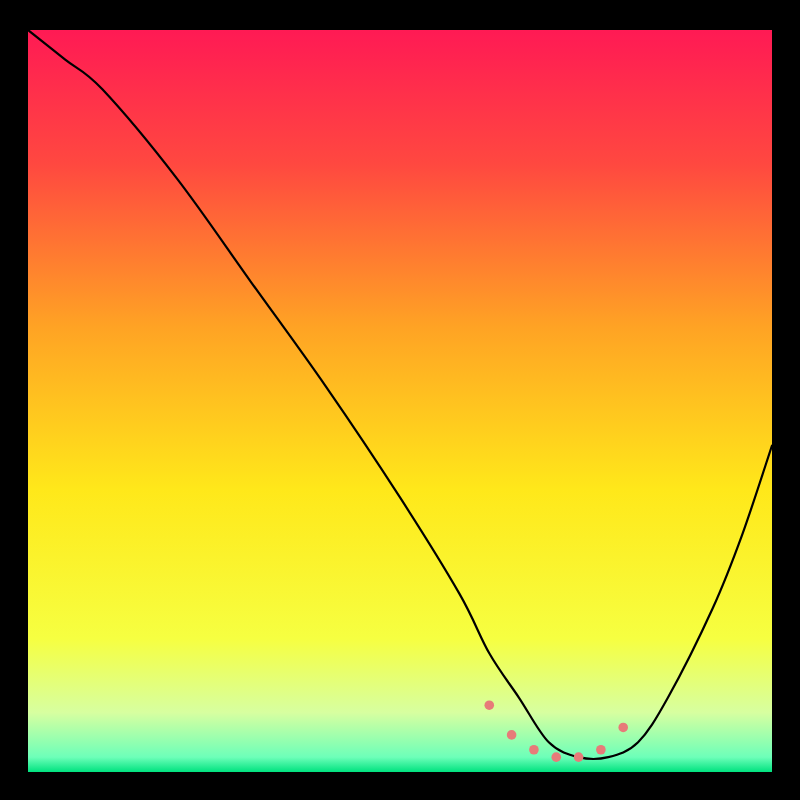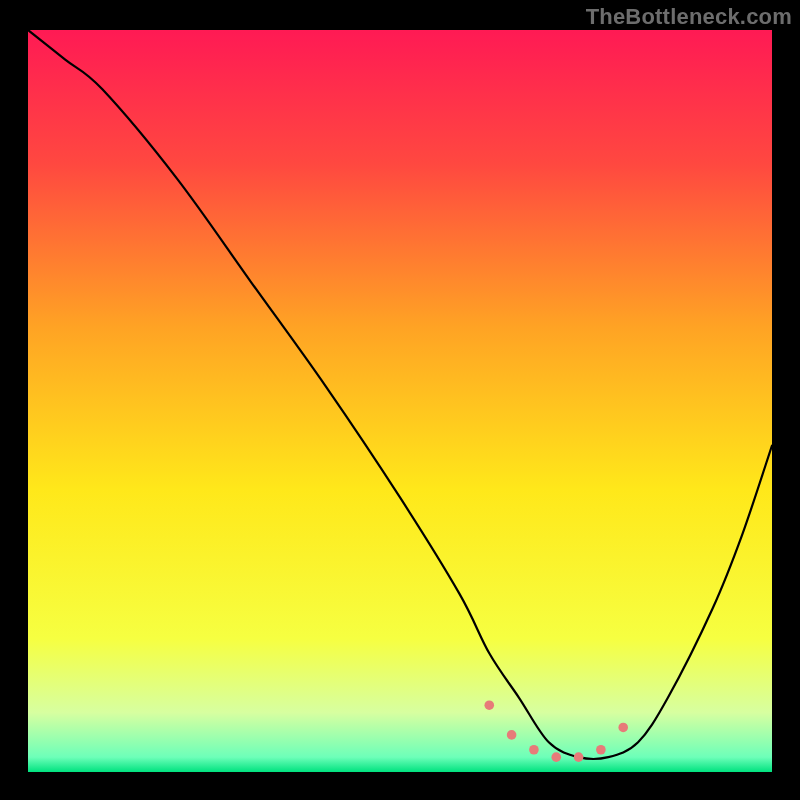--- a/index.html
+++ b/index.html
@@ -36,21 +36,20 @@
   svg {
     display: block;
     width: 744px;
     height: 742px;
   }
 </style>
 </head>
 <body>
 
 <div class="outer">
-  <div class="watermark">TheBottleneck.com</div>
 
   <div class="plot-wrap">
     <svg viewBox="0 0 744 742" preserveAspectRatio="none">
       <defs>
         <linearGradient id="bg-grad" x1="0" y1="0" x2="0" y2="1">
             <stop offset="0%" stop-color="#ff1a54"></stop>
             <stop offset="18%" stop-color="#ff4840"></stop>
             <stop offset="40%" stop-color="#ffa324"></stop>
             <stop offset="62%" stop-color="#ffe81a"></stop>
             <stop offset="82%" stop-color="#f6ff41"></stop>

